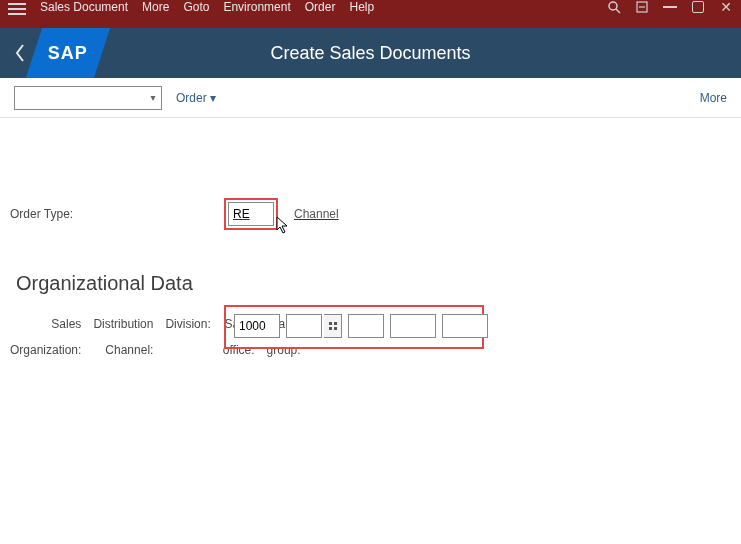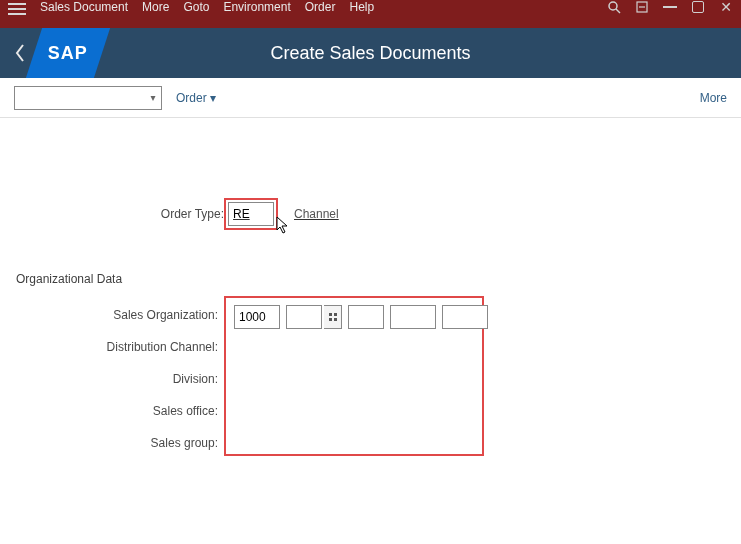--- a/index.html
+++ b/index.html
@@ -28,33 +28,33 @@
   .toolbar { height: 40px; display: flex; align-items: center; padding: 0 14px; gap: 14px; border-bottom: 1px solid #e0e0e0; }
   .toolbar-combo { width: 148px; height: 24px; border: 1px solid #888; display:flex; align-items:center; }
   .toolbar-combo input { border:none; width:100%; height:100%; padding:0 4px; font-size:12px; outline:none; }
   .toolbar-combo .caret { width:18px; text-align:center; color:#666; font-size:10px; }
   .more-link { color: #346187; }
   .exit-link { margin-left: auto; color: #346187; }
 
   
   .form-area { padding: 30px 10px 10px 10px; }
   .form-row { display: flex; align-items: center; height: 32px; }
-  .form-row label { width: 214px; text-align: right; padding-right: 0; color: #4a4a4a; }
+  .form-row label { width: 214px; text-align: left; padding-right: 6px; color: #4a4a4a; }
   .form-row .control { display:flex; align-items:center; gap:10px;text-decoration:underline; }
   .txt { height: 24px; border:1px solid #888; padding:0 4px; font-size:12px; }
   .txt.w50  { width: 46px; }
   .txt.w38  { width: 36px; }
   .readonly-text { color:#555; padding-left:6px; }
 
   .hl-red { border: 2px solid #e04848; padding: 2px; }
 
-  .section-title { font-size: 12px; color: #3e3e3e; margin: 42px 0 10px 6px; font-weight: 400; }
+  .section-title { font-size: 20px; color: #3e3e3e; margin: 42px 0 10px 6px; font-weight: 400; }
 
   .org-grid { display:flex; }
-  .org-labels { width:214px; display:flex; flex-direction:column; gap:6px; padding-top:6px; }
+  .org-labels { width:214px; display:flex; gap:6px; padding-top:6px; }
   .org-labels label { text-align:right; padding-right:6px; color:#4a4a4a; height:26px; line-height:26px; display:block;}
 
   .org-controls { border: 2px solid #e04848; padding:6px 20px 8px 8px; width: 260px; display:flex; flex-direction:row; gap:6px;}
   .org-controls .ctl { height:26px; display:flex; align-items:center; gap:2px;}
   .f4 { width:18px; height:24px; border:1px solid #888; border-left:none; display:flex; align-items:center; justify-content:center; font-size:9px; color:#555; background:#f4f4f4; }
 
   .cursor-arrow { position:absolute; width:14px; height:18px; pointer-events:none; }
 </style>
 </head>
 <body>

